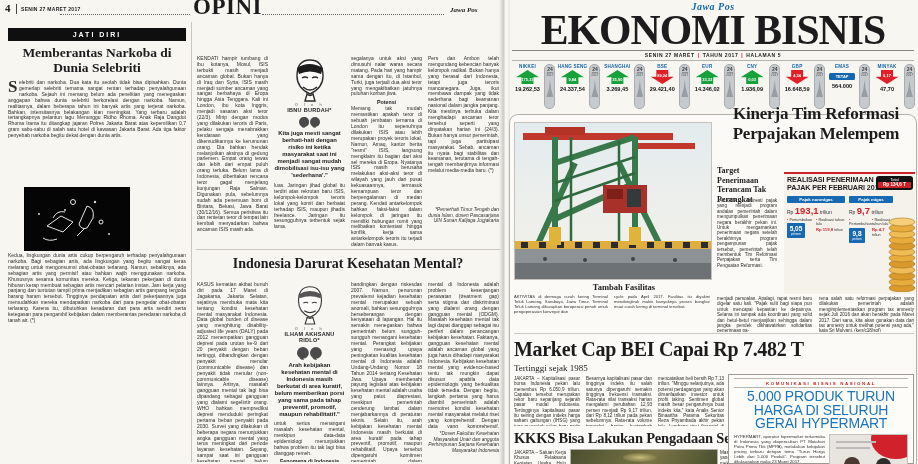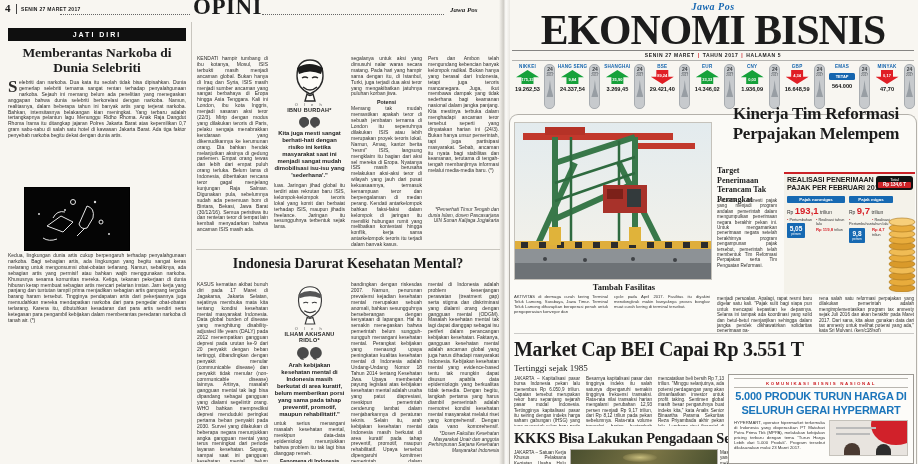--- a/index.html
+++ b/index.html
@@ -72,21 +72,21 @@
   .total-badge .t{font-size:4px;display:block;line-height:4.5px;}
   .total-badge .v{font-size:4.6px;font-weight:bold;display:block;background:#cc2127;border-radius:1px;line-height:6px;padding:0 1px;}
   
   .mc-head{font-size:20px;font-weight:bold;letter-spacing:-.3px;}
   .mc-sub{font-size:9px;line-height:10px;}
   .kkks-head{font-size:14.5px;font-weight:bold;letter-spacing:-.2px;}
   
   .ad{border:1px solid #9d9a94;background:#fdfcf9;}
   .ad-kicker{font-size:4.4px;font-weight:bold;letter-spacing:1.6px;color:#cc2127;text-align:center;}
   .ad-rule{height:1px;background:#b9b6b0;}
-  .ad-head{font-size:11px;font-weight:bold;text-align:center;line-height:13.5px;color:#1b75bb;letter-spacing:-.2px;}
+  .ad-head{font-size:14px;font-weight:normal;text-align:center;line-height:13.5px;color:#1b75bb;letter-spacing:-.2px;}
   .ad-body{font-size:4.3px;line-height:5.1px;text-align:justify;color:#333;}
   .caption-title{font-size:8.5px;font-weight:bold;text-align:center;}
   .caption-text{font-size:4.2px;line-height:5px;text-align:justify;color:#333;}
 </style>
 </head>
 <body>
 
 <div class="canvas">
 
   <div class="abs" style="left:0;top:0;width:503px;height:464px;">
@@ -469,21 +469,21 @@
           <ellipse cx="15" cy="36" rx="13" ry="4" fill="#e8ac3c"></ellipse>
           <ellipse cx="15" cy="30" rx="13" ry="4" fill="#f7cf7a"></ellipse>
         </g>
       </svg>
     </div>
 
     <div class="abs tiny" style="left:209px;top:296px;width:95px;height:36px;font-size:4.6px;line-height:5.4px;">menjadi persoalan. Apalagi, rapat resmi baru digelar satu kali. "Pajak sulit bagi siapa pun untuk mencapai kepastian ke depannya. Selama ini tampak ada koordinasi yang solid dan betul-betul menjanjikan sehingga dalam jangka pendek dikhawatirkan solidaritas penerimaan pa-</div>
     <div class="abs tiny" style="left:311px;top:296px;width:95px;height:36px;font-size:4.6px;line-height:5.4px;">rena salah satu reformasi perpajakan yang dilakukan pemerintah adalah mengimplementasikan program tax amnesty sejak Juli 2016 dan akan berakhir pada Maret 2017. Dari sana, kita akan gunakan data dari tax amnesty untuk melihat potensi yang ada," kata Sri Mulyani. (ken/c18/sof)</div>
 
     <div class="abs thinline" style="left:6px;top:333px;width:400px;opacity:.25;"></div>
-    <div class="abs mc-head serif" style="left:6px;top:338px;width:340px;">Market Cap BEI Capai Rp 3.551 T</div>
+    <div class="abs mc-head serif" style="left:6px;top:338px;width:340px;">Market Cap BEI Capai Rp 7.482 T</div>
     <div class="abs mc-sub serif" style="left:6px;top:363px;width:120px;">Tertinggi sejak 1985</div>
     <div class="abs tiny" style="left:6px;top:376px;width:66px;height:50px;font-size:4.6px;line-height:5.3px;">JAKARTA – Kapitalisasi pasar bursa Indonesia pekan lalu menembus Rp 6.050,9 triliun. Capaian tersebut merupakan rekor baru sepanjang sejarah pasar modal Indonesia. Tertingginya kapitalisasi pasar itu seiring dengan indeks harga saham gabungan (IHSG) yang juga mencetak rekor baru pada penutupan perdagangan Jumat (24/3) di level 5.567,13.</div>
     <div class="abs tiny" style="left:78px;top:376px;width:66px;height:50px;font-size:4.6px;line-height:5.3px;">Besarnya kapitalisasi pasar dan tingginya indeks itu salah satunya dipengaruhi semakin tingginya frekuensi transaksi. Rata-rata nilai transaksi harian mengalami perubahan 12,93 persen menjadi Rp 9,17 triliun, dari Rp 8,12 triliun pada pekan sebelumnya. Rata-rata volume transaksi harian bertambah 11,93 persen menjadi 12,79 miliar unit saham dari 11,68 miliar unit saham pada akhir pekan lalu.</div>
     <div class="abs tiny" style="left:150px;top:376px;width:66px;height:50px;font-size:4.6px;line-height:5.3px;">mencatatkan beli bersih Rp 7,13 triliun. "Minggu selanjutnya, ada potensi perdagangan yang akan dimanfaatkan investor untuk profit taking. Sentimen global masih besar pengaruhnya buat indeks kita," kata Analis Senior Binaartha Parama Sekuritas Reza Priyambada akhir pekan lalu. Lembaga riset finansial di AS menyatakan, pekan lalu dana keluar dari bursa AS USD 1,1 miliar dari saham-saham dengan market cap kecil. Indeks Dow Jones sampai pekan lalu ditutup di zona merah di level 20.596,72. (rin/c21/sof)</div>
 
     <div class="abs kkks-head serif" style="left:6px;top:430px;width:216px;white-space:nowrap;overflow:hidden;">KKKS Bisa Lakukan Pengadaan Sendiri</div>
     <div class="abs tiny" style="left:6px;top:450px;width:52px;height:14px;font-size:4.6px;line-height:5.3px;">JAKARTA – Satuan Kerja Khusus Pelaksana Kegiatan Usaha Hulu Minyak dan Gas Bumi memberikan kelonggaran bagi kontraktor kontrak kerja sama.</div>
     <div class="abs" style="left:62px;top:449px;width:146px;height:15px;background:linear-gradient(120deg,#4a4f2f,#7a7445 55%,#49502f);border:1px solid #b3b0aa;">
       <div style="position:absolute;left:52px;top:3px;width:34px;height:9px;border-radius:50%;background:radial-gradient(ellipse,#c8bd7d,#7a7445 75%);"></div>
     </div>

